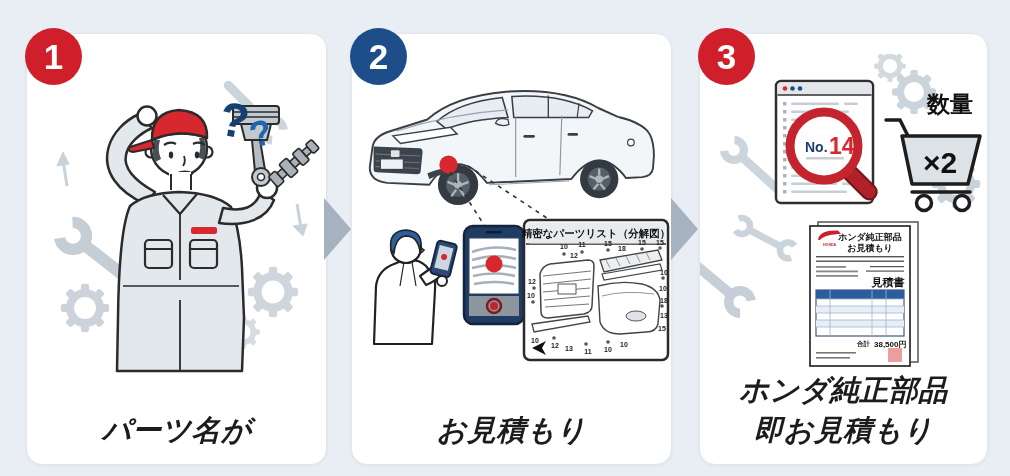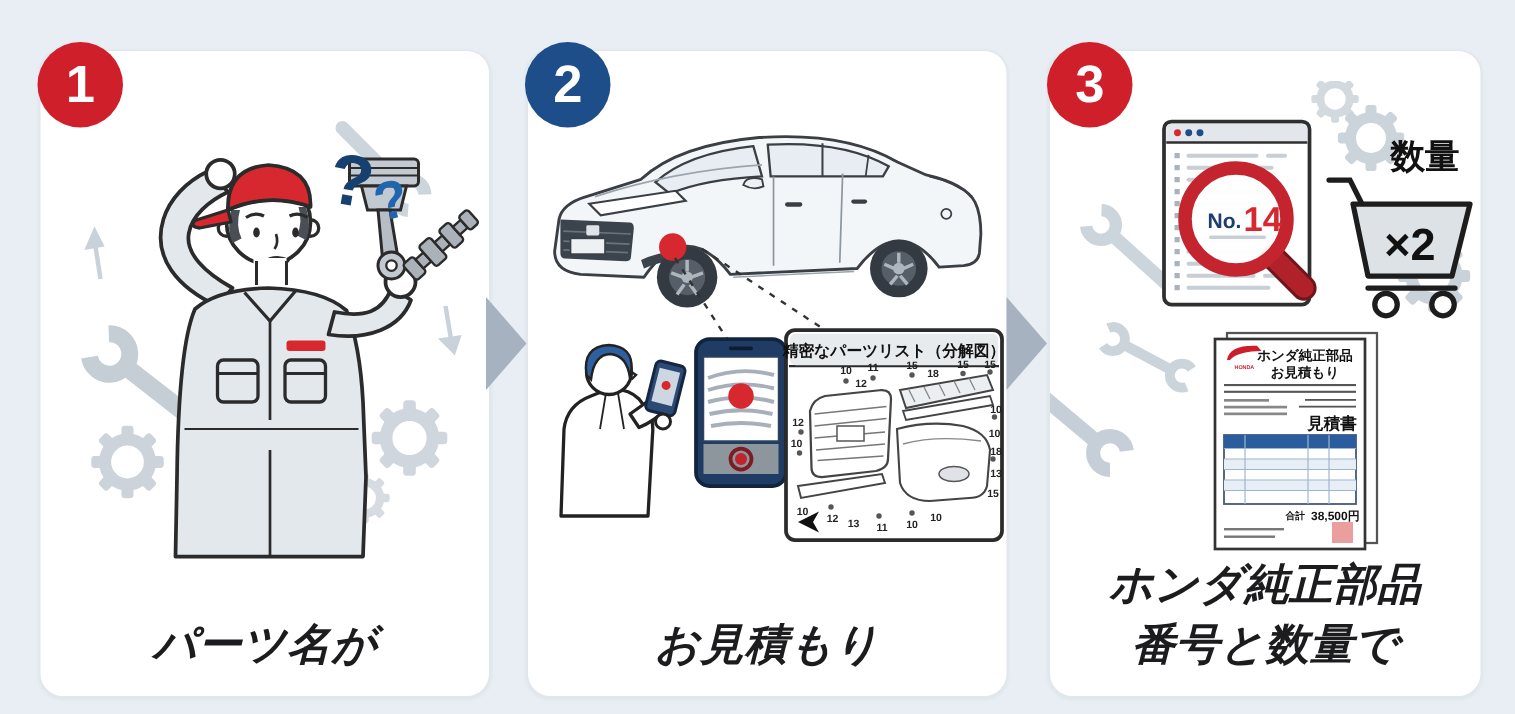--- a/index.html
+++ b/index.html
@@ -409,17 +409,17 @@
         <text x="60" y="124" font-size="6.5" font-weight="bold" fill="#111" text-anchor="end">合計</text>
         <text x="64" y="124.5" font-size="8" font-weight="bold" fill="#111">38,500円</text>
         <rect x="6" y="130" width="40" height="1.6" fill="#777"></rect>
         <rect x="6" y="135" width="34" height="1.6" fill="#777"></rect>
         <rect x="78" y="126" width="14" height="14" fill="#eb9e9e"></rect>
       </g>
     </svg>
 
     <div class="caption">
       <div>ホンダ純正部品</div>
-      <div>番号と数量で</div>
+      <div>即お見積もり</div>
     </div>
   </div>
 
 </div>
 
 </body></html>

